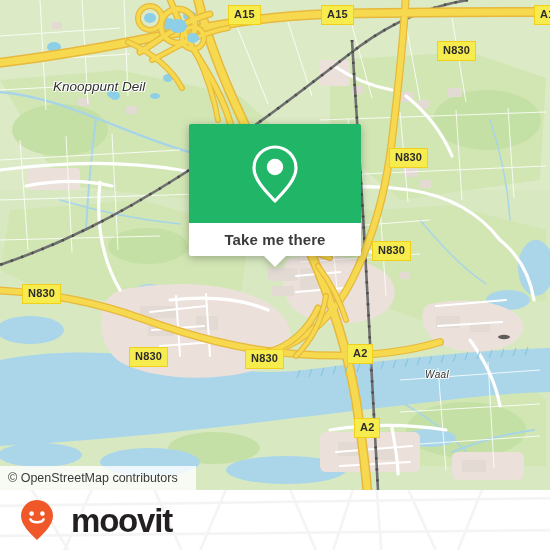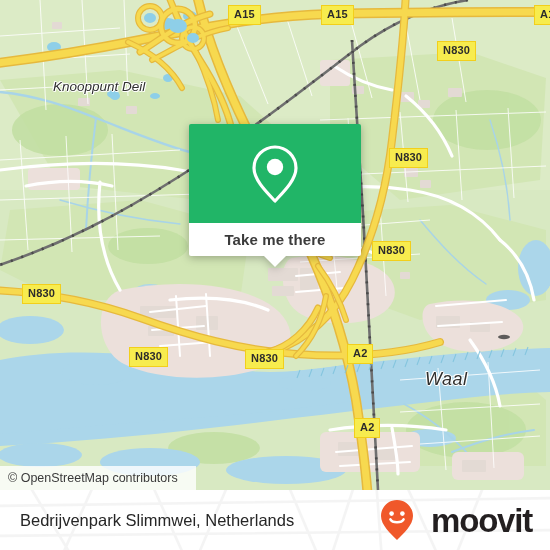--- a/index.html
+++ b/index.html
@@ -61,21 +61,21 @@
     z-index: 28;
     text-shadow:
        1px  0   0 rgba(255,255,255,.9),
       -1px  0   0 rgba(255,255,255,.9),
        0    1px 0 rgba(255,255,255,.9),
        0   -1px 0 rgba(255,255,255,.9),
        1px  1px 0 rgba(255,255,255,.9),
       -1px -1px 0 rgba(255,255,255,.9);
   }
   .place-label.town { font-size: 13.5px; }
-  .place-label.water { font-size: 18px; letter-spacing:.4px; }
+  .place-label.water { font-size: 10px; letter-spacing:.4px; }
 
   
   #popup {
     position: absolute;
     left: 189px;
     top: 124px;
     width: 172px;
     z-index: 60;
     filter: drop-shadow(0 2px 4px rgba(0,0,0,.28));
   }
@@ -465,21 +465,20 @@
     <svg id="footer-bg" width="550" height="60" viewBox="0 0 550 60">
       <rect x="0" y="0" width="550" height="60" fill="#ffffff"></rect>
       <g stroke="#cfcfcf" stroke-width="2.6" fill="none" stroke-linecap="round">
         <path d="M26,-10 L74,70 M96,-10 L60,70 M150,-10 L186,70 M230,-10 L196,70"></path>
         <path d="M286,-10 L320,70 M356,-10 L330,70 M404,-10 L440,70 M486,-10 L454,70"></path>
         <path d="M-10,16 L560,8 M-10,46 L560,40"></path>
         <path d="M376,-10 L382,70"></path>
       </g>
     </svg>
 
-    <span id="footer-title">Bedrijvenpark Slimmwei, Netherlands</span>
 
     <div id="brand">
       <svg width="34" height="42" viewBox="0 0 34 42">
         <path d="M17 1 C8.2 1 1 8.2 1 17 C1 26 10.5 34.5 17 41
                  C23.5 34.5 33 26 33 17 C33 8.2 25.8 1 17 1 Z" fill="#f0582a"></path>
         <circle cx="11.6" cy="14.6" r="2.3" fill="#ffffff"></circle>
         <circle cx="22.4" cy="14.6" r="2.3" fill="#ffffff"></circle>
         <path d="M10.4 20.4 C12.4 24.2 21.6 24.2 23.6 20.4" fill="none" stroke="#ffffff" stroke-width="2.5" stroke-linecap="round"></path>
       </svg>
       <span id="brand-wordmark">moovit</span>

